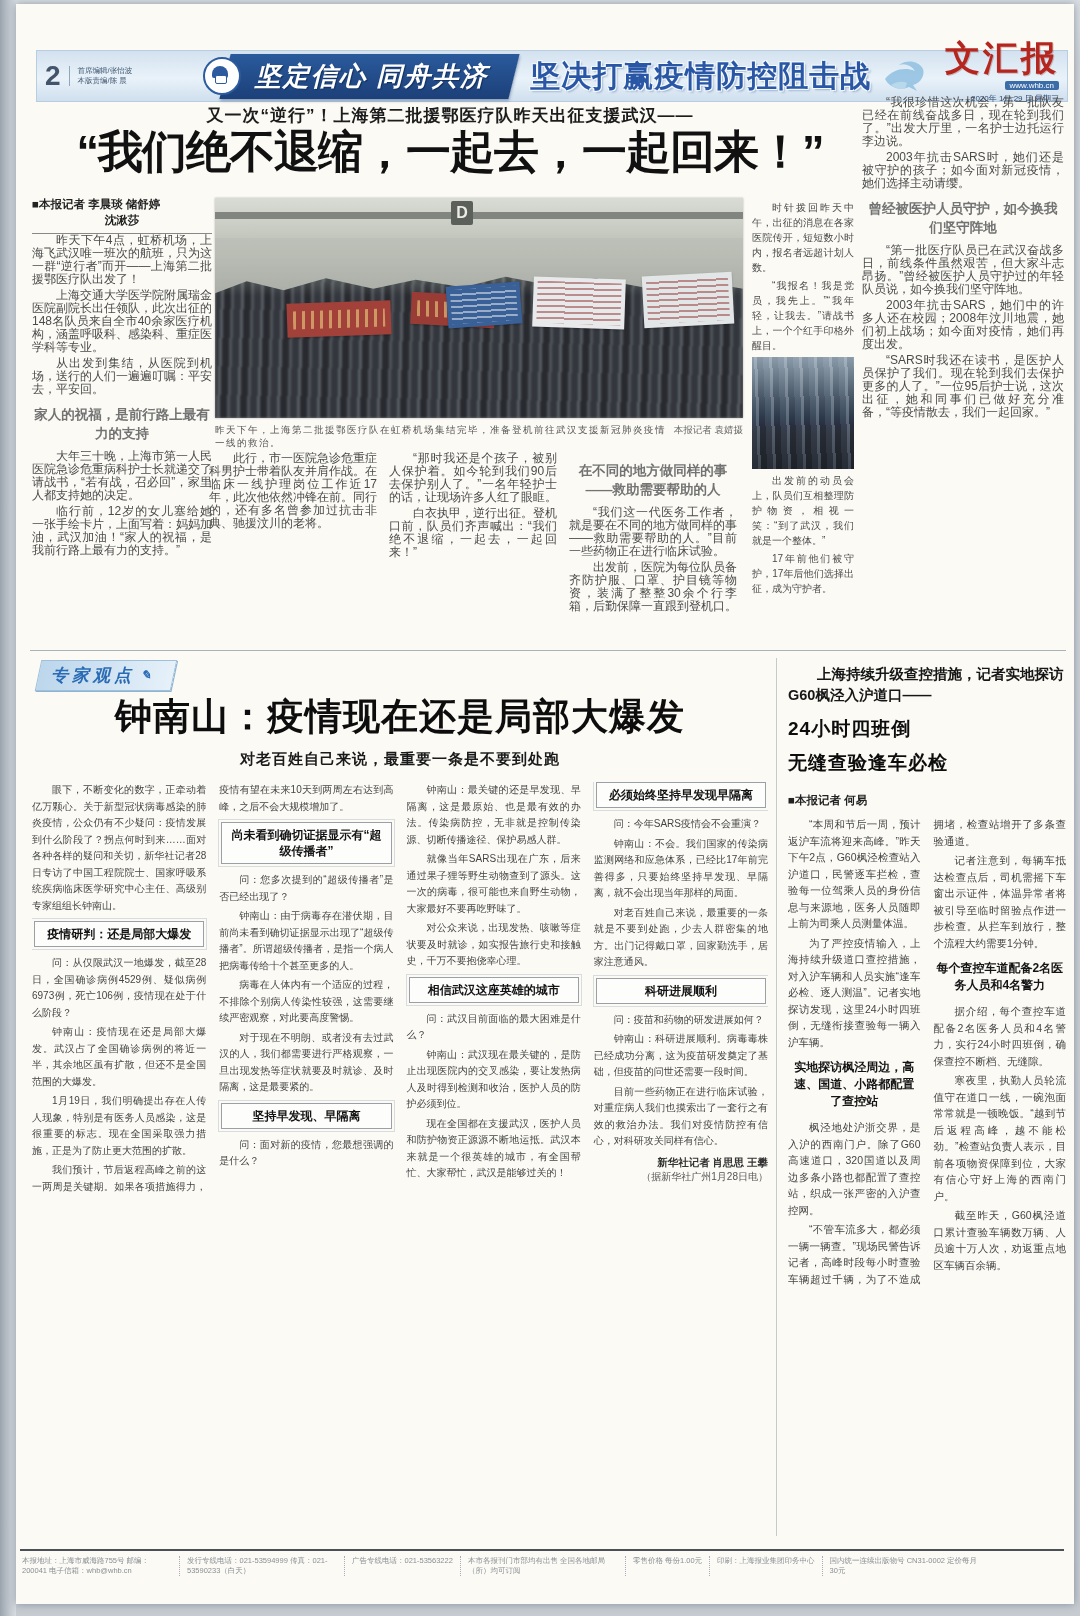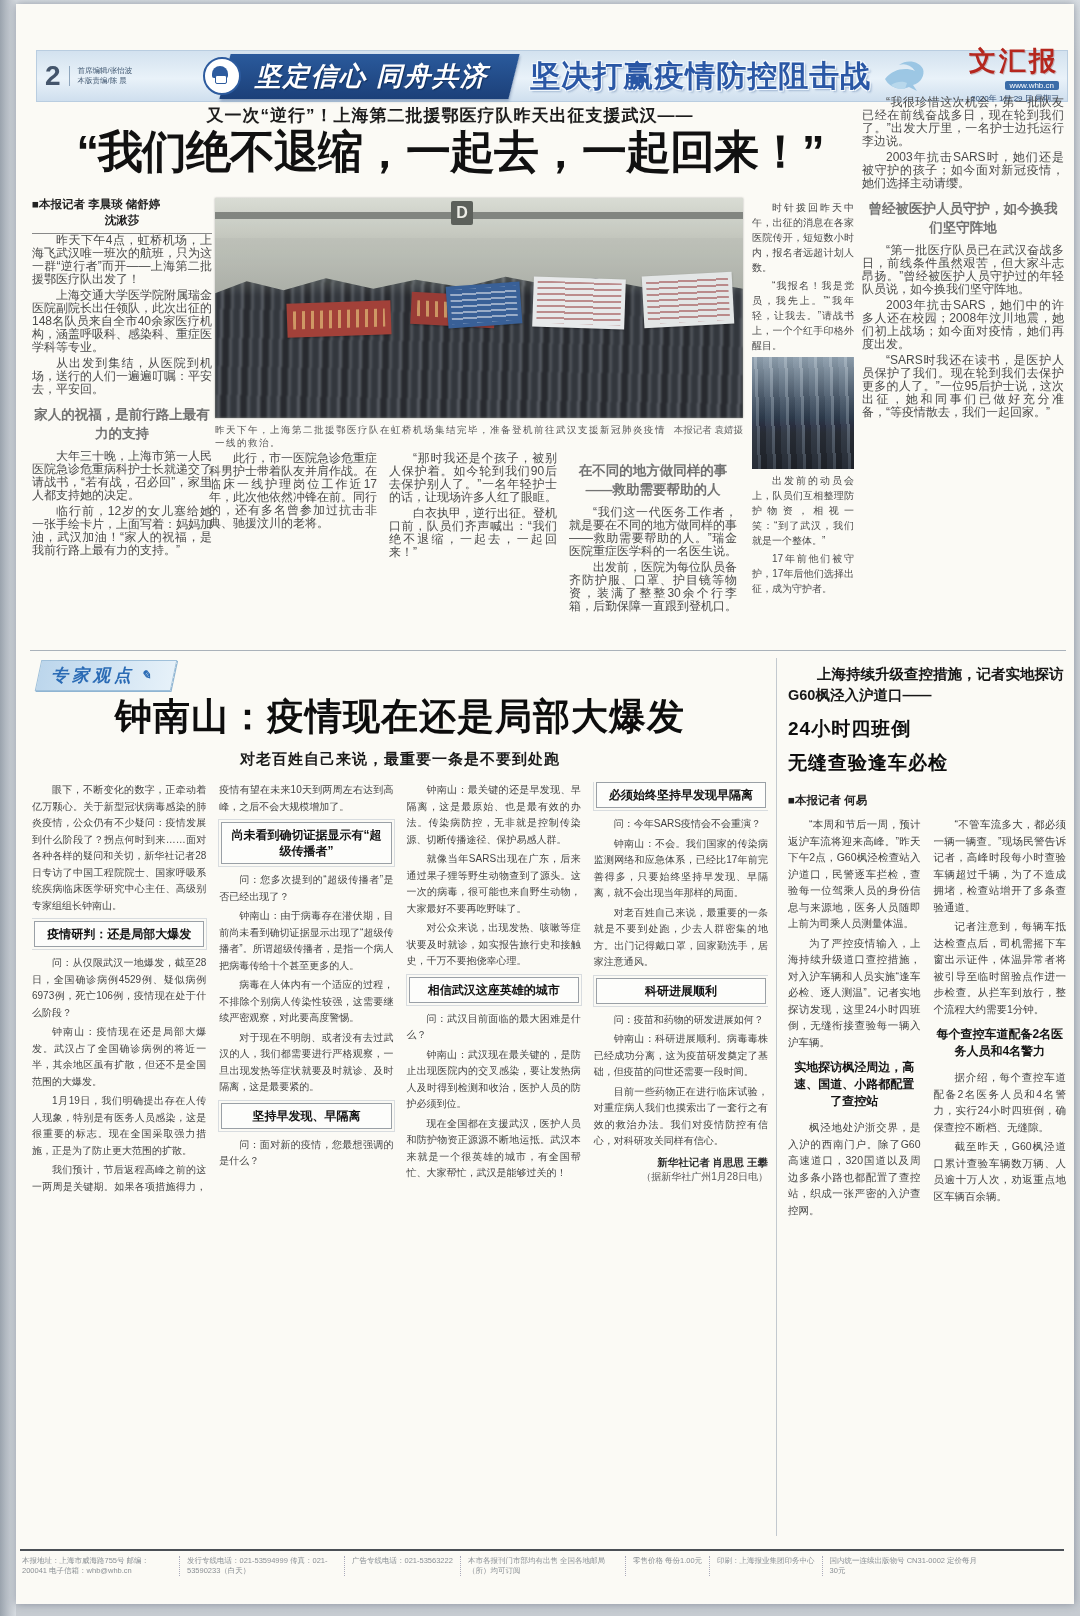--- a/index.html
+++ b/index.html
@@ -39,21 +39,21 @@
   .slogan-badge span{
     display:inline-block;transform:skewX(14deg);color:#fff;font-weight:900;font-style:italic;
     font-size:26px;letter-spacing:2px;text-shadow:1px 1px 1px #12305e;white-space:nowrap;
   }
   .slogan-main{
     margin-left:16px;font-size:30px;font-weight:900;color:#2a57a5;letter-spacing:1px;white-space:nowrap;
     text-shadow:1px 1px 0 #f4f9fd,-1px -1px 0 #f4f9fd,1px -1px 0 #f4f9fd,-1px 1px 0 #f4f9fd,2px 2px 2px rgba(40,80,140,.35);
   }
   .dove{margin-left:10px;flex:0 0 auto;}
   .masthead-block{margin-left:auto;padding-right:8px;text-align:right;}
-  .masthead{font-family:Liberation Sans, sans-serif;font-size:27px;font-weight:900;
+  .masthead{font-family:Liberation Mono, monospace;font-size:35px;font-weight:900;
     color:#b5261e;letter-spacing:3px;line-height:26px;text-shadow:1px 1px 0 rgba(120,20,10,.25);}
   .website{display:inline-block;background:#3a6ca8;color:#fff;font-size:8px;padding:0 5px;border-radius:2px;margin-top:1px;}
   .banner-date{font-size:8px;color:#2d4a70;margin-top:1px;}
 
   
   .kicker{position:absolute;left:40px;top:104px;width:820px;text-align:center;
     font-size:17px;font-weight:bold;color:#1c1c1c;letter-spacing:1px;}
   .headline{position:absolute;left:26px;top:124px;width:848px;text-align:center;
     font-size:45px;font-weight:900;color:#111;letter-spacing:-1px;line-height:1.25;white-space:nowrap;}
   .byline{font-size:11.5px;font-weight:bold;color:#222;line-height:16px;border-bottom:1px solid #888;padding-bottom:5px;margin-bottom:0;}
@@ -217,21 +217,21 @@
   <div class="bcol">
       <p class="para">此行，市一医院急诊危重症科男护士带着队友并肩作战。在临床一线护理岗位工作近17年，此次他依然冲锋在前。同行的，还有多名曾参加过抗击非典、驰援汶川的老将。</p>
     </div>
   <div class="bcol">
       <p class="para">“那时我还是个孩子，被别人保护着。如今轮到我们90后去保护别人了。”一名年轻护士的话，让现场许多人红了眼眶。</p>
       <p class="para">白衣执甲，逆行出征。登机口前，队员们齐声喊出：“我们绝不退缩，一起去，一起回来！”</p>
     </div>
   <div class="bcol">
     <div class="inline-head">在不同的地方做同样的事——救助需要帮助的人</div>
     <div>
-        <p class="para">“我们这一代医务工作者，就是要在不同的地方做同样的事——救助需要帮助的人。”瑞金医院重症医学科的一名医生说。</p>
+        <p class="para">“我们这一代医务工作者，就是要在不同的地方做同样的事——救助需要帮助的人。”目前一些药物正在进行临床试验。</p>
         <p class="para">出发前，医院为每位队员备齐防护服、口罩、护目镜等物资，装满了整整30余个行李箱，后勤保障一直跟到登机口。</p>
       </div>
   </div>
 </div>
 
 <div class="abs lead-colA">
   <div>
       <p class="para">时针拨回昨天中午，出征的消息在各家医院传开，短短数小时内，报名者远超计划人数。</p>
       <p class="para">“我报名！我是党员，我先上。”“我年轻，让我去。”请战书上，一个个红手印格外醒目。</p>
     </div>
@@ -327,20 +327,21 @@
       </div>
     <div class="cp-box">实地探访枫泾周边，高速、国道、小路都配置了查控站</div>
     <div>
         <p class="para">枫泾地处沪浙交界，是入沪的西南门户。除了G60高速道口，320国道以及周边多条小路也都配置了查控站，织成一张严密的入沪查控网。</p>
         <p class="para">“不管车流多大，都必须一辆一辆查。”现场民警告诉记者，高峰时段每小时查验车辆超过千辆，为了不造成拥堵，检查站增开了多条查验通道。</p>
         <p class="para">记者注意到，每辆车抵达检查点后，司机需摇下车窗出示证件，体温异常者将被引导至临时留验点作进一步检查。从拦车到放行，整个流程大约需要1分钟。</p>
       </div>
     <div class="cp-box">每个查控车道配备2名医务人员和4名警力</div>
     <div>
         <p class="para">据介绍，每个查控车道配备2名医务人员和4名警力，实行24小时四班倒，确保查控不断档、无缝隙。</p>
+        <p class="para">寒夜里，执勤人员轮流值守在道口一线，一碗泡面常常就是一顿晚饭。“越到节后返程高峰，越不能松劲。”检查站负责人表示，目前各项物资保障到位，大家有信心守好上海的西南门户。</p>
         <p class="para">截至昨天，G60枫泾道口累计查验车辆数万辆、人员逾十万人次，劝返重点地区车辆百余辆。</p>
       </div>
   </div>
 </div>
 
 <div class="abs footer-rule"></div>
 <div class="abs footer">
     <p class="">本报地址：上海市威海路755号 邮编：200041 电子信箱：whb@whb.cn</p>
     <p class="">发行专线电话：021-53594999 传真：021-53590233（白天）</p>
     <p class="">广告专线电话：021-53563222</p>

